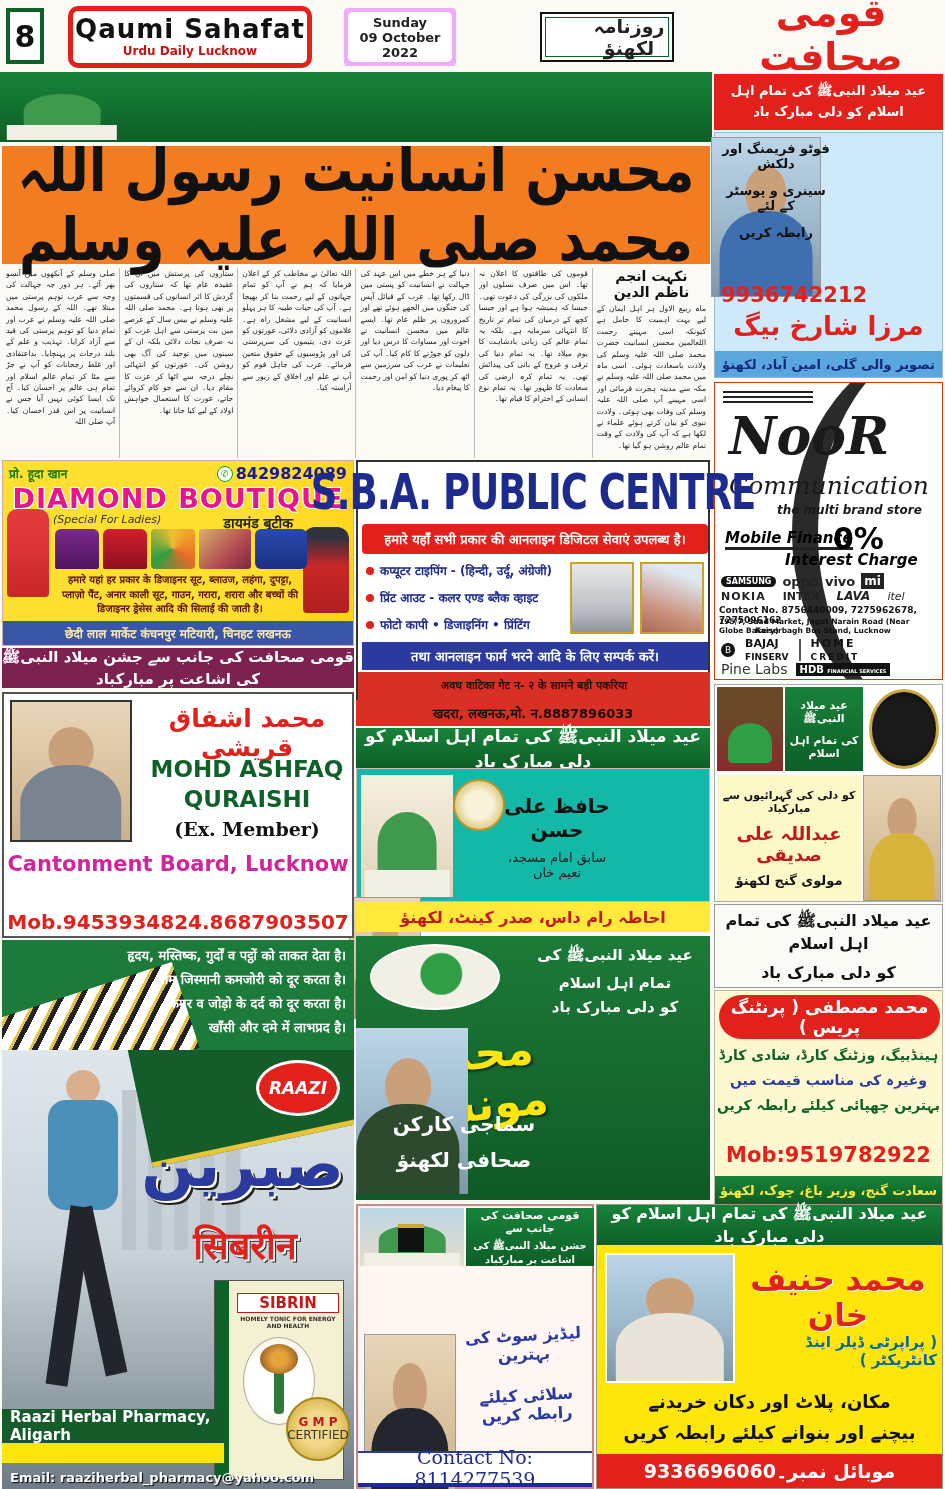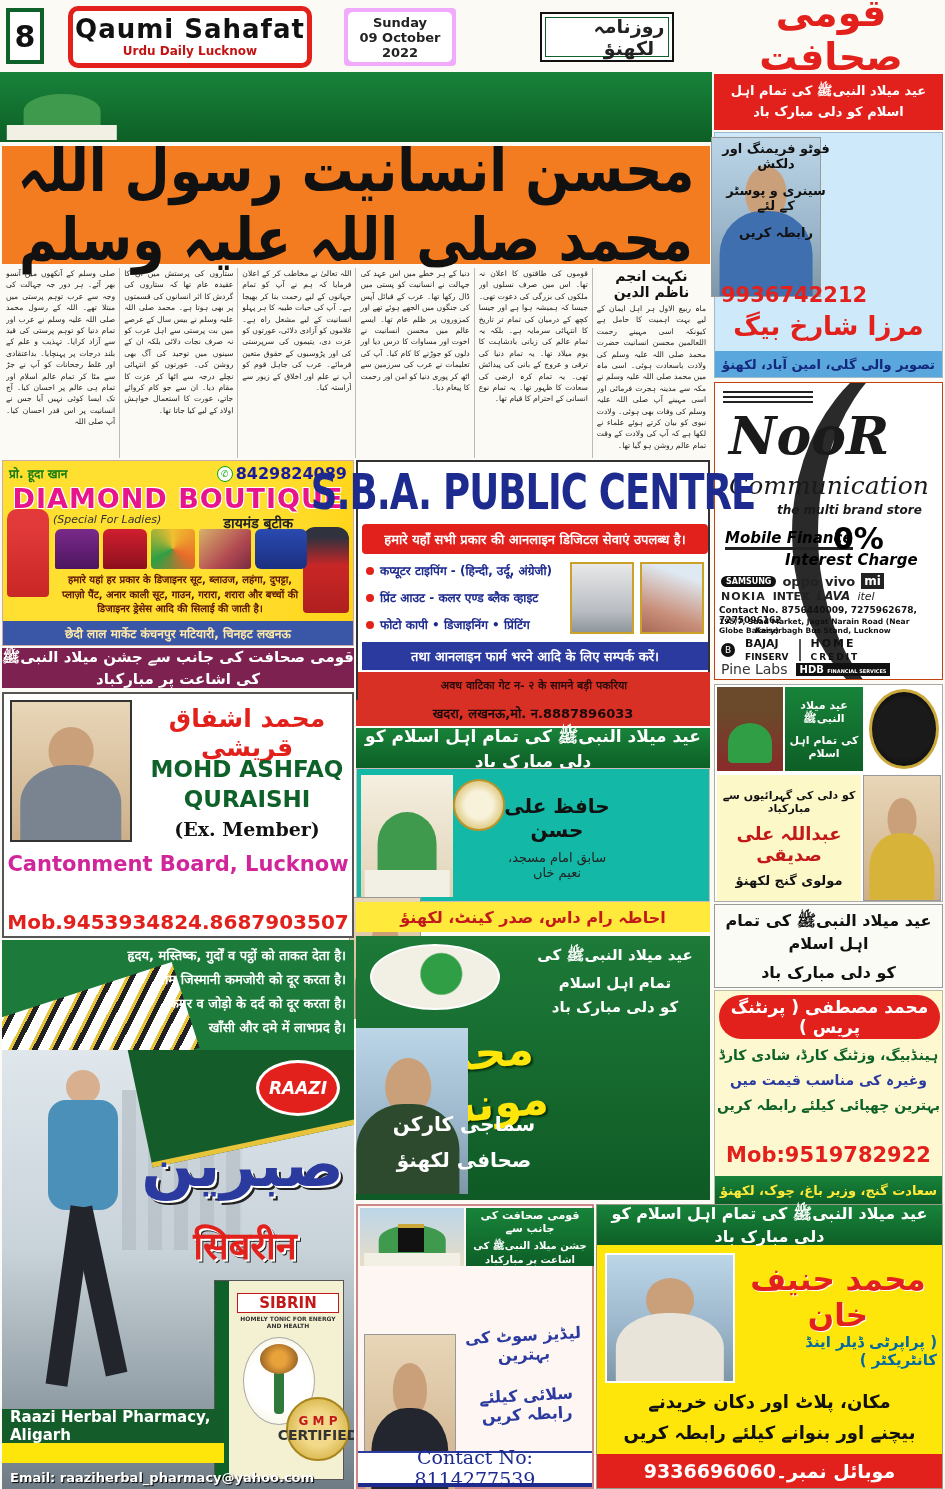--- a/index.html
+++ b/index.html
@@ -109,21 +109,21 @@
     <div class="abs" style="left:62px;top:120px;font-size:12px;font-style:italic;font-weight:bold;color:#1a1a1a;">the multi brand store</div>
     <div class="abs" style="left:10px;top:146px;font-size:15px;font-style:italic;font-weight:bold;border-bottom:3px solid #222;">Mobile Finance</div>
     <div class="abs" style="left:118px;top:138px;font-size:30px;font-weight:bold;">0%</div>
     <div class="abs" style="left:70px;top:168px;font-size:15px;font-style:italic;font-weight:bold;">Interest Charge</div>
     <div class="abs" style="left:6px;top:190px;width:200px;display:flex;gap:6px;align-items:center;">
       <span style="background:#111;color:#fff;border-radius:10px;padding:1px 5px;font-size:8px;font-weight:bold;">SAMSUNG</span>
       <span style="font-size:13px;font-weight:bold;color:#222;">oppo</span>
       <span style="font-size:13px;font-weight:bold;color:#222;">vivo</span>
       <span style="font-size:12px;font-weight:bold;background:#222;color:#fff;padding:1px 3px;">mi</span>
     </div>
-    <div class="abs" style="left:6px;top:206px;width:210px;display:flex;gap:7px;align-items:baseline;">
+    <div class="abs" style="left:6px;top:206px;width:210px;display:flex;gap:17px;align-items:baseline;">
       <span style="font-size:11px;font-weight:bold;letter-spacing:1px;color:#222;">NOKIA</span>
       <span style="font-size:11px;font-weight:bold;color:#222;">INTEX</span>
       <span style="font-size:12px;font-weight:bold;font-style:italic;color:#222;">LAVA</span>
       <span style="font-size:11px;font-style:italic;color:#222;">itel</span>
     </div>
     <div class="abs" style="left:4px;top:222px;width:210px;font-size:9px;font-weight:bold;color:#111;">Contact No. 8756440009, 7275962678, 7275096162</div>
     <div class="abs" style="left:4px;top:234px;width:212px;font-size:7.5px;font-weight:bold;color:#111;">195/7, Saad Market, Jagat Narain Road (Near Globe Bakery)</div>
     <div class="abs" style="left:40px;top:243px;font-size:7.5px;font-weight:bold;color:#111;">Kaiserbagh Bus Stand, Lucknow</div>
     <div class="abs" style="left:6px;top:254px;display:flex;gap:10px;align-items:center;">
       <span style="width:14px;height:14px;border-radius:50%;background:#111;color:#fff;font-size:9px;display:inline-flex;align-items:center;justify-content:center;">B</span>
@@ -297,21 +297,21 @@
       <div style="margin:12px 4px 2px 22px;text-align:center;font-size:15px;font-weight:bold;color:#c21a1a;border:1px solid #c21a1a;background:#fff;">SIBRIN</div>
       <div style="margin:2px 4px 0 22px;text-align:center;font-size:6px;font-weight:bold;color:#333;">HOMELY TONIC FOR ENERGY AND HEALTH</div>
       <div style="margin:8px auto 0 28px;width:70px;height:86px;border-radius:50%;background:radial-gradient(circle,#fff 55%,#f4f0d2),radial-gradient(circle at 50% 45%,#d88a2a 0 30%,transparent 32%);border:1px solid #aaa;position:relative;overflow:hidden;">
         <span style="position:absolute;left:30px;top:10px;width:10px;height:66px;background:#2f7a3a;display:block;border-radius:4px;"></span>
         <span style="position:absolute;left:16px;top:6px;width:38px;height:30px;background:radial-gradient(circle,#e8a23a 30%,#7a4a1a);border-radius:50%;display:block;"></span>
       </div>
     </div>
     <div class="abs ctr" style="right:4px;bottom:28px;width:64px;height:64px;border-radius:50%;background:radial-gradient(circle,#f2d98a 40%,#c9a227);border:2px solid #a8861d;">
       <span style="text-align:center;line-height:1.1;">
         <span style="display:block;font-size:12px;font-weight:bold;color:#c21a1a;">G M P</span>
-        <span style="display:block;font-size:14px;font-weight:bold;color:#333;text-align:right;">CERTIFIED</span>
+        <span style="display:block;font-size:12px;font-weight:normal;color:#333;text-align:right;">CERTIFIED</span>
       </span>
     </div>
     <div class="abs" style="left:0;bottom:46px;width:222px;height:34px;background:#145c2a;display:flex;align-items:center;padding-left:8px;">
       <span style="color:#fff;font-size:15px;font-weight:bold;">Raazi Herbal Pharmacy, Aligarh</span>
     </div>
     <div class="abs" style="left:0;bottom:26px;width:222px;height:20px;background:#ffe60a;"></div>
     <div class="abs" style="left:8px;bottom:4px;font-size:13px;font-weight:bold;color:#fff;text-shadow:1px 1px 1px #000;">Email: raaziherbal_pharmacy@yahoo.com</div>
   </div>
 
   <div class="abs" style="left:356px;top:936px;width:354px;height:264px;background:linear-gradient(180deg,#1d7a38,#0f5a26);overflow:hidden;">

